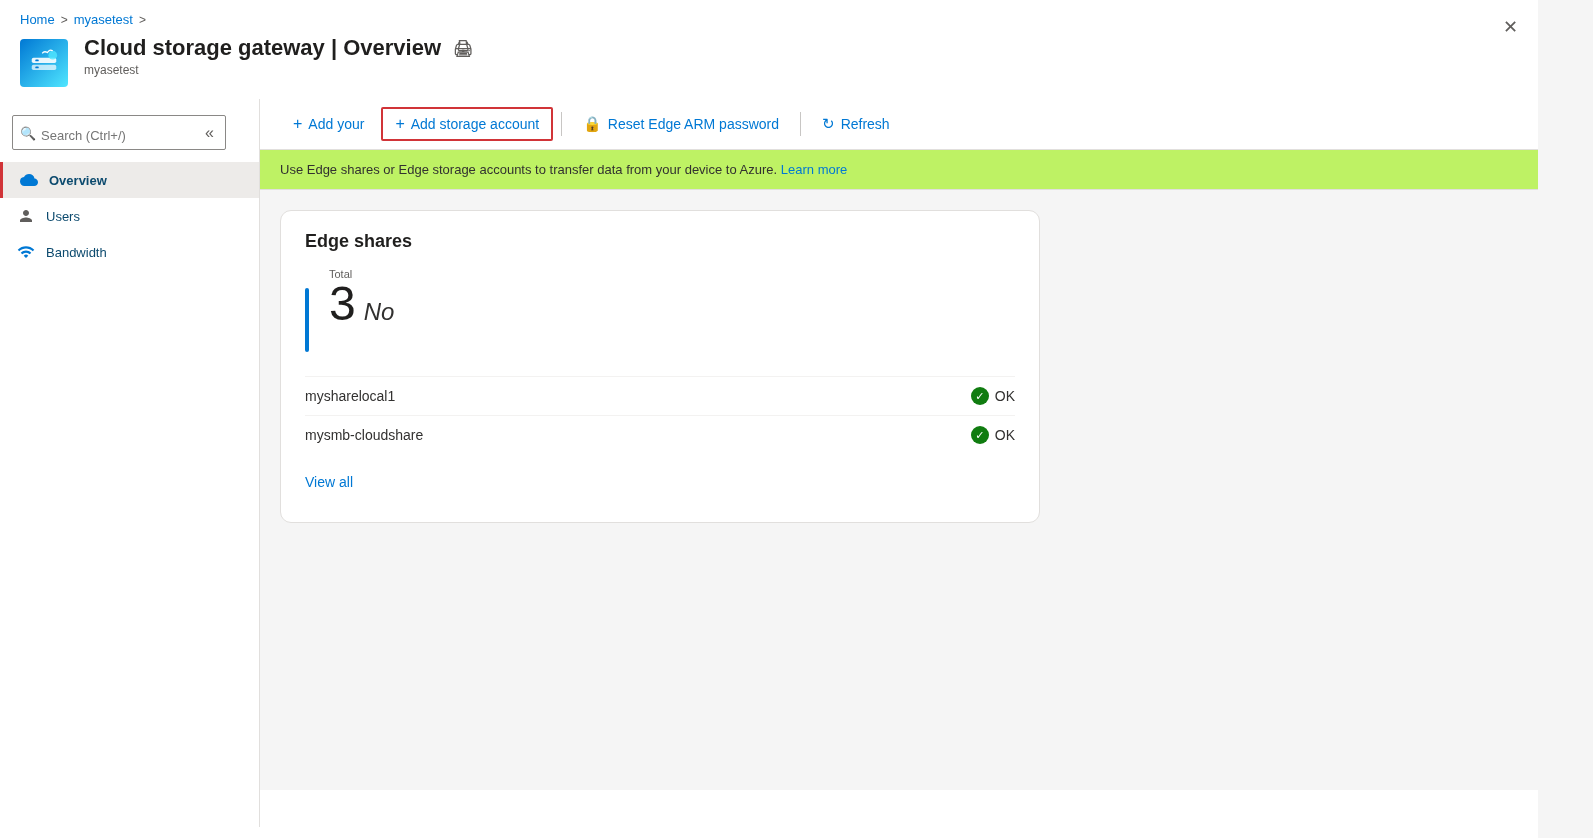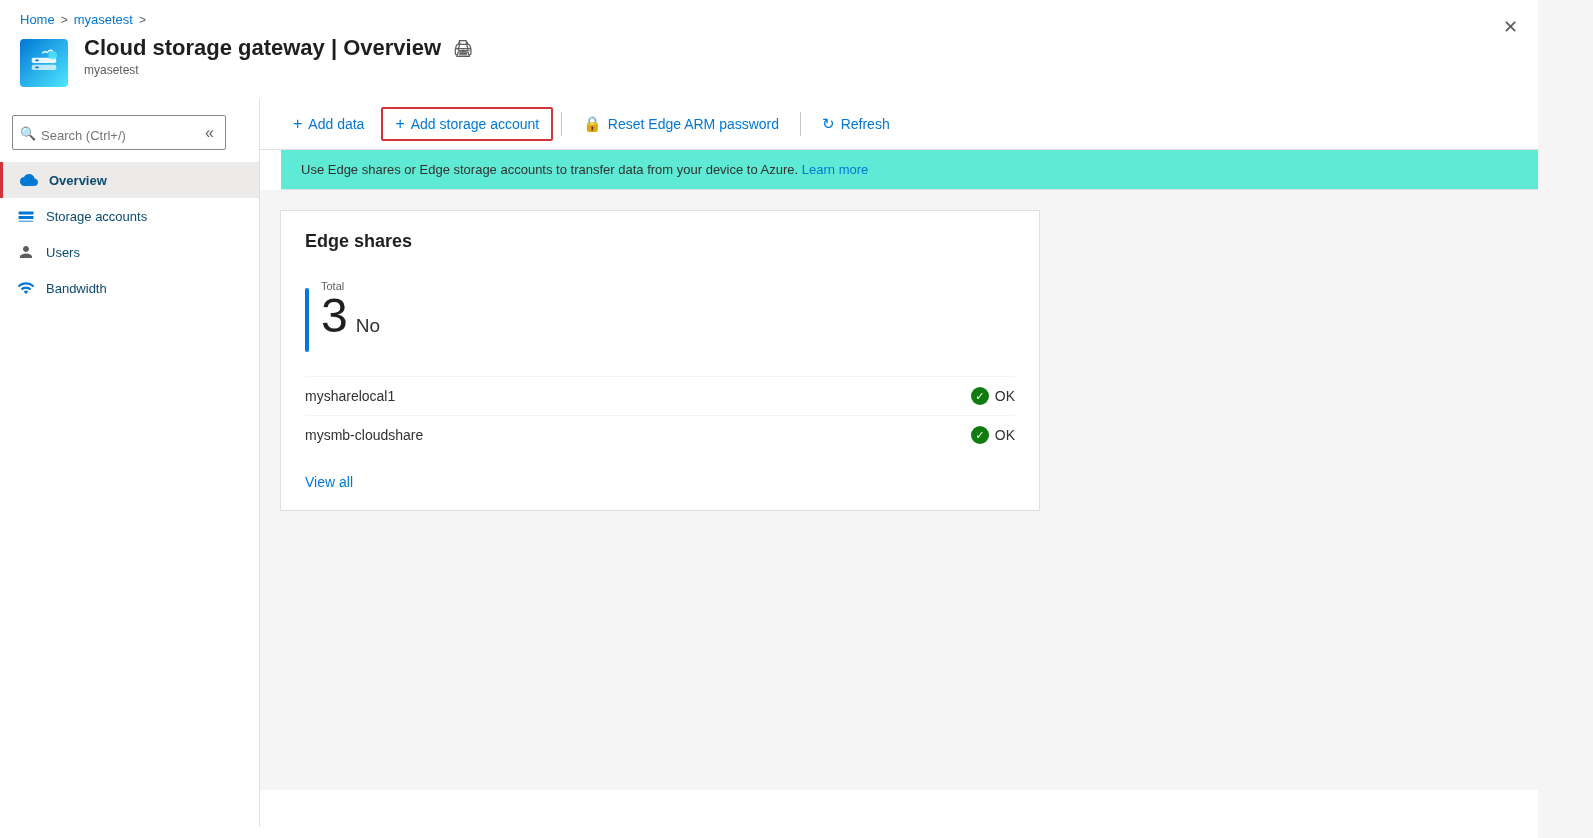--- a/index.html
+++ b/index.html
@@ -42,36 +42,36 @@
     .content { flex: 1; padding: 0; overflow: hidden; }
 
     
     .toolbar { display: flex; align-items: center; gap: 4px; padding: 8px 20px; border-bottom: 1px solid #e1dfdd; background: #fff; }
     .toolbar-btn { display: flex; align-items: center; gap: 6px; padding: 6px 12px; border: 1px solid transparent; background: none; cursor: pointer; font-size: 14px; color: #0078d4; border-radius: 2px; }
     .toolbar-btn.highlighted { border: 2px solid #d13438; border-radius: 2px; }
     .toolbar-divider { width: 1px; height: 24px; background: #c8c6c4; margin: 0 4px; }
     .btn-plus { font-size: 16px; font-weight: 300; }
 
     
-    .desc-bar { padding: 12px 20px; font-size: 13px; color: #323130; background: #5eead4; border-bottom: 1px solid #e1dfdd; margin-left: 21px; }
+    .desc-bar { padding: 12px 20px; font-size: 13px; color: #323130; background: #bef264; border-bottom: 1px solid #e1dfdd; }
     .desc-bar a { color: #0078d4; text-decoration: none; }
 
     
     .content-body { padding: 20px; background: #f5f5f5; min-height: 600px; }
 
     
-    .card { background: #fff; border: 1px solid #e1dfdd; border-radius: 0; padding: 20px 24px 20px 24px; max-width: 760px; }
+    .card { background: #fff; border: 1px solid #e1dfdd; border-radius: 11px; padding: 20px 24px 32px 24px; max-width: 760px; }
     .card-title { font-size: 18px; font-weight: 600; color: #201f1e; margin-bottom: 16px; }
 
-    .total-section { display: flex; align-items: center; gap: 0; margin-bottom: 24px; }
+    .total-section { display: flex; align-items: flex-start; gap: 8px; margin-bottom: 24px; }
     .total-bar { width: 4px; height: 64px; background: #0078d4; border-radius: 2px; margin-right: 12px; margin-top: 20px; }
     .total-content { display: flex; flex-direction: column; }
     .total-label { font-size: 11px; color: #605e5c; text-transform: none; margin-bottom: 0; }
     .total-number { font-size: 48px; font-weight: 300; color: #201f1e; line-height: 1; }
-    .total-suffix { font-size: 19px; color: #323130; font-weight: 400; margin-left: 8px; }
+    .total-suffix { font-size: 24px; color: #323130; font-weight: 400; margin-left: 8px; font-style: italic; }
     .total-row { display: flex; align-items: baseline; }
 
     .shares-list { }
     .share-row { display: flex; align-items: center; justify-content: space-between; padding: 10px 0; border-top: 1px solid #f3f2f1; }
     .share-name { font-size: 14px; color: #323130; }
     .share-status { display: flex; align-items: center; gap: 6px; font-size: 14px; color: #323130; }
     .status-ok-icon { width: 18px; height: 18px; background: #107c10; border-radius: 50%; display: flex; align-items: center; justify-content: center; color: #fff; font-size: 11px; flex-shrink: 0; }
 
     .view-all-link { display: inline-block; margin-top: 20px; color: #0078d4; font-size: 14px; text-decoration: none; cursor: pointer; }
   </style>
@@ -123,30 +123,20 @@
       <div class="sidebar-item active" style="position:relative; border-left: 3px solid #d13438;">
         <div class="sidebar-item-icon">
           <svg width="18" height="18" viewBox="0 0 24 24" fill="#0078d4">
             <path d="M19.35 10.04A7.49 7.49 0 0 0 12 4C9.11 4 6.6 5.64 5.35 8.04A5.994 5.994 0 0 0 0 14c0 3.31 2.69 6 6 6h13c2.76 0 5-2.24 5-5 0-2.64-2.05-4.78-4.65-4.96z"></path>
           </svg>
         </div>
         <span class="item-label">Overview</span>
       </div>
 
 
-      <div class="sidebar-item">
-        <div class="sidebar-item-icon">
-          <svg width="18" height="18" viewBox="0 0 24 24" fill="#0078d4">
-            <rect x="2" y="6" width="20" height="4" rx="1"></rect>
-            <rect x="2" y="12" width="20" height="4" rx="1"></rect>
-            <rect x="2" y="18" width="20" height="2" rx="1" opacity="0.6"></rect>
-          </svg>
-        </div>
-        <span class="item-label">Storage accounts</span>
-      </div>
 
       <div class="sidebar-item">
         <div class="sidebar-item-icon">
           <svg width="18" height="18" viewBox="0 0 24 24" fill="#605e5c">
             <path d="M12 12c2.21 0 4-1.79 4-4s-1.79-4-4-4-4 1.79-4 4 1.79 4 4 4zm0 2c-2.67 0-8 1.34-8 4v2h16v-2c0-2.66-5.33-4-8-4z"></path>
           </svg>
         </div>
         <span class="item-label">Users</span>
       </div>
 
@@ -158,21 +148,21 @@
         </div>
         <span class="item-label">Bandwidth</span>
       </div>
     </div>
 
     <div class="content">
 
       <div class="toolbar">
         <button class="toolbar-btn">
           <span class="btn-plus">+</span>
-          <span>Add data</span>
+          <span>Add your</span>
         </button>
 
         <button class="toolbar-btn highlighted" style="border: 2px solid #d13438;">
           <span class="btn-plus">+</span>
           <span>Add storage account</span>
         </button>
 
         <div class="toolbar-divider"></div>
 
         <button class="toolbar-btn">

